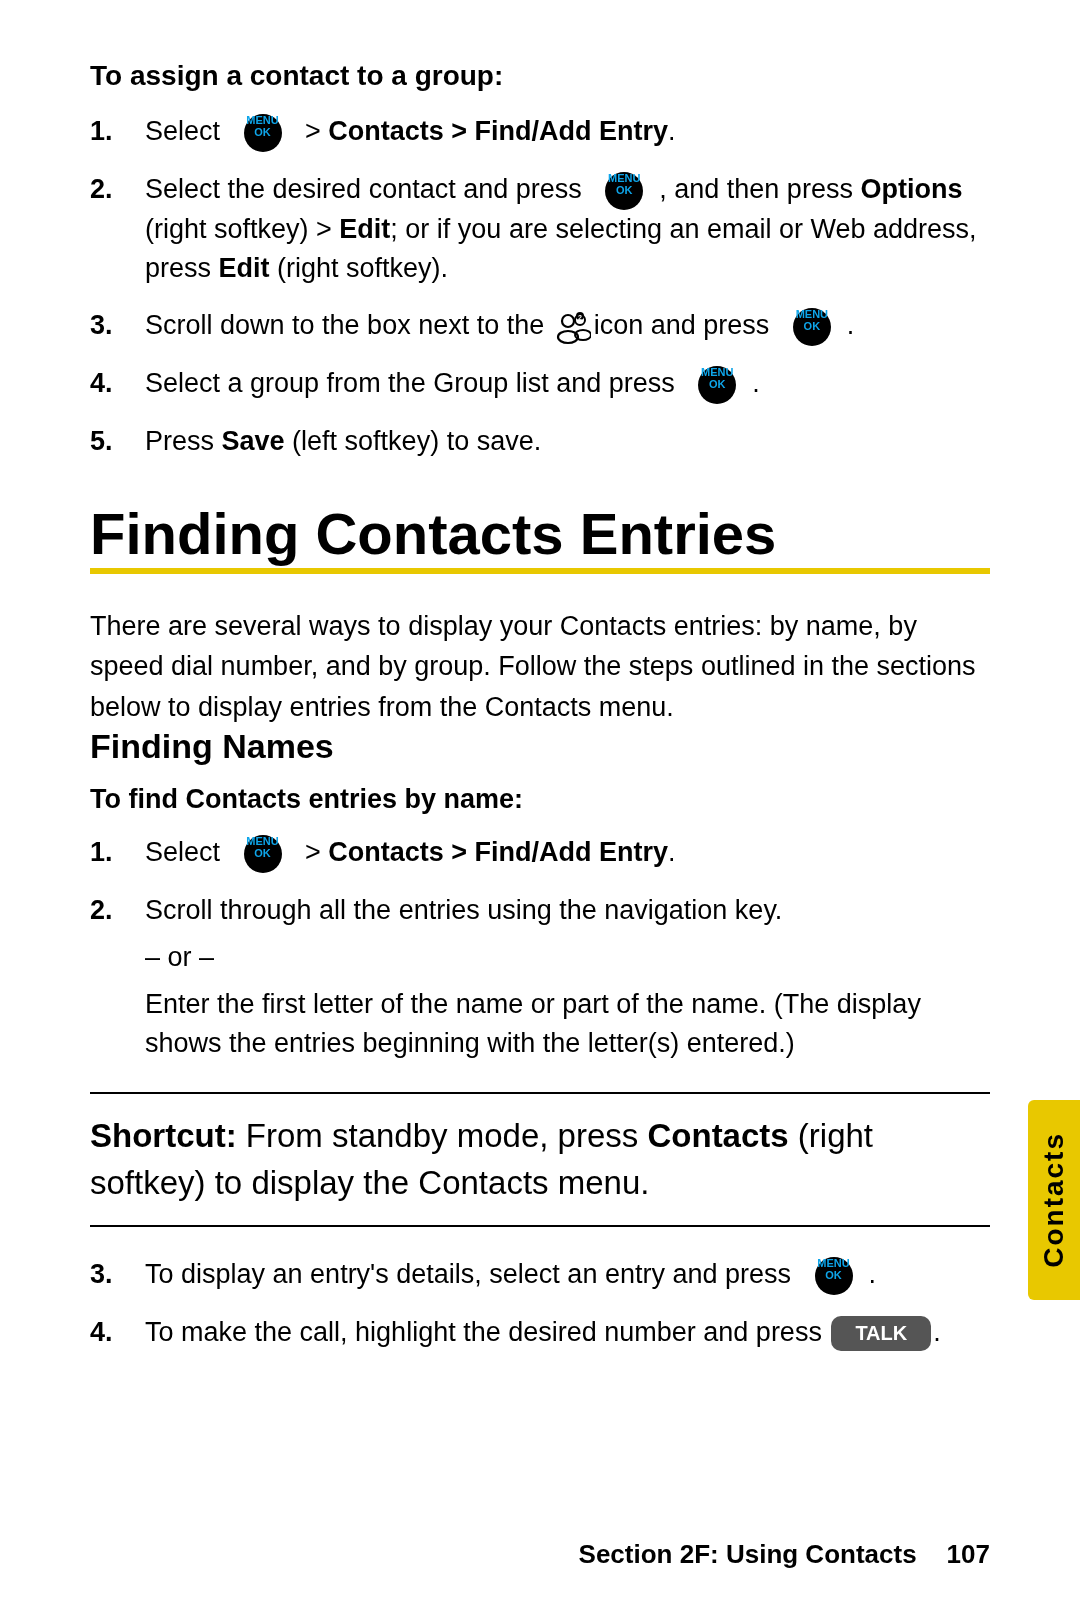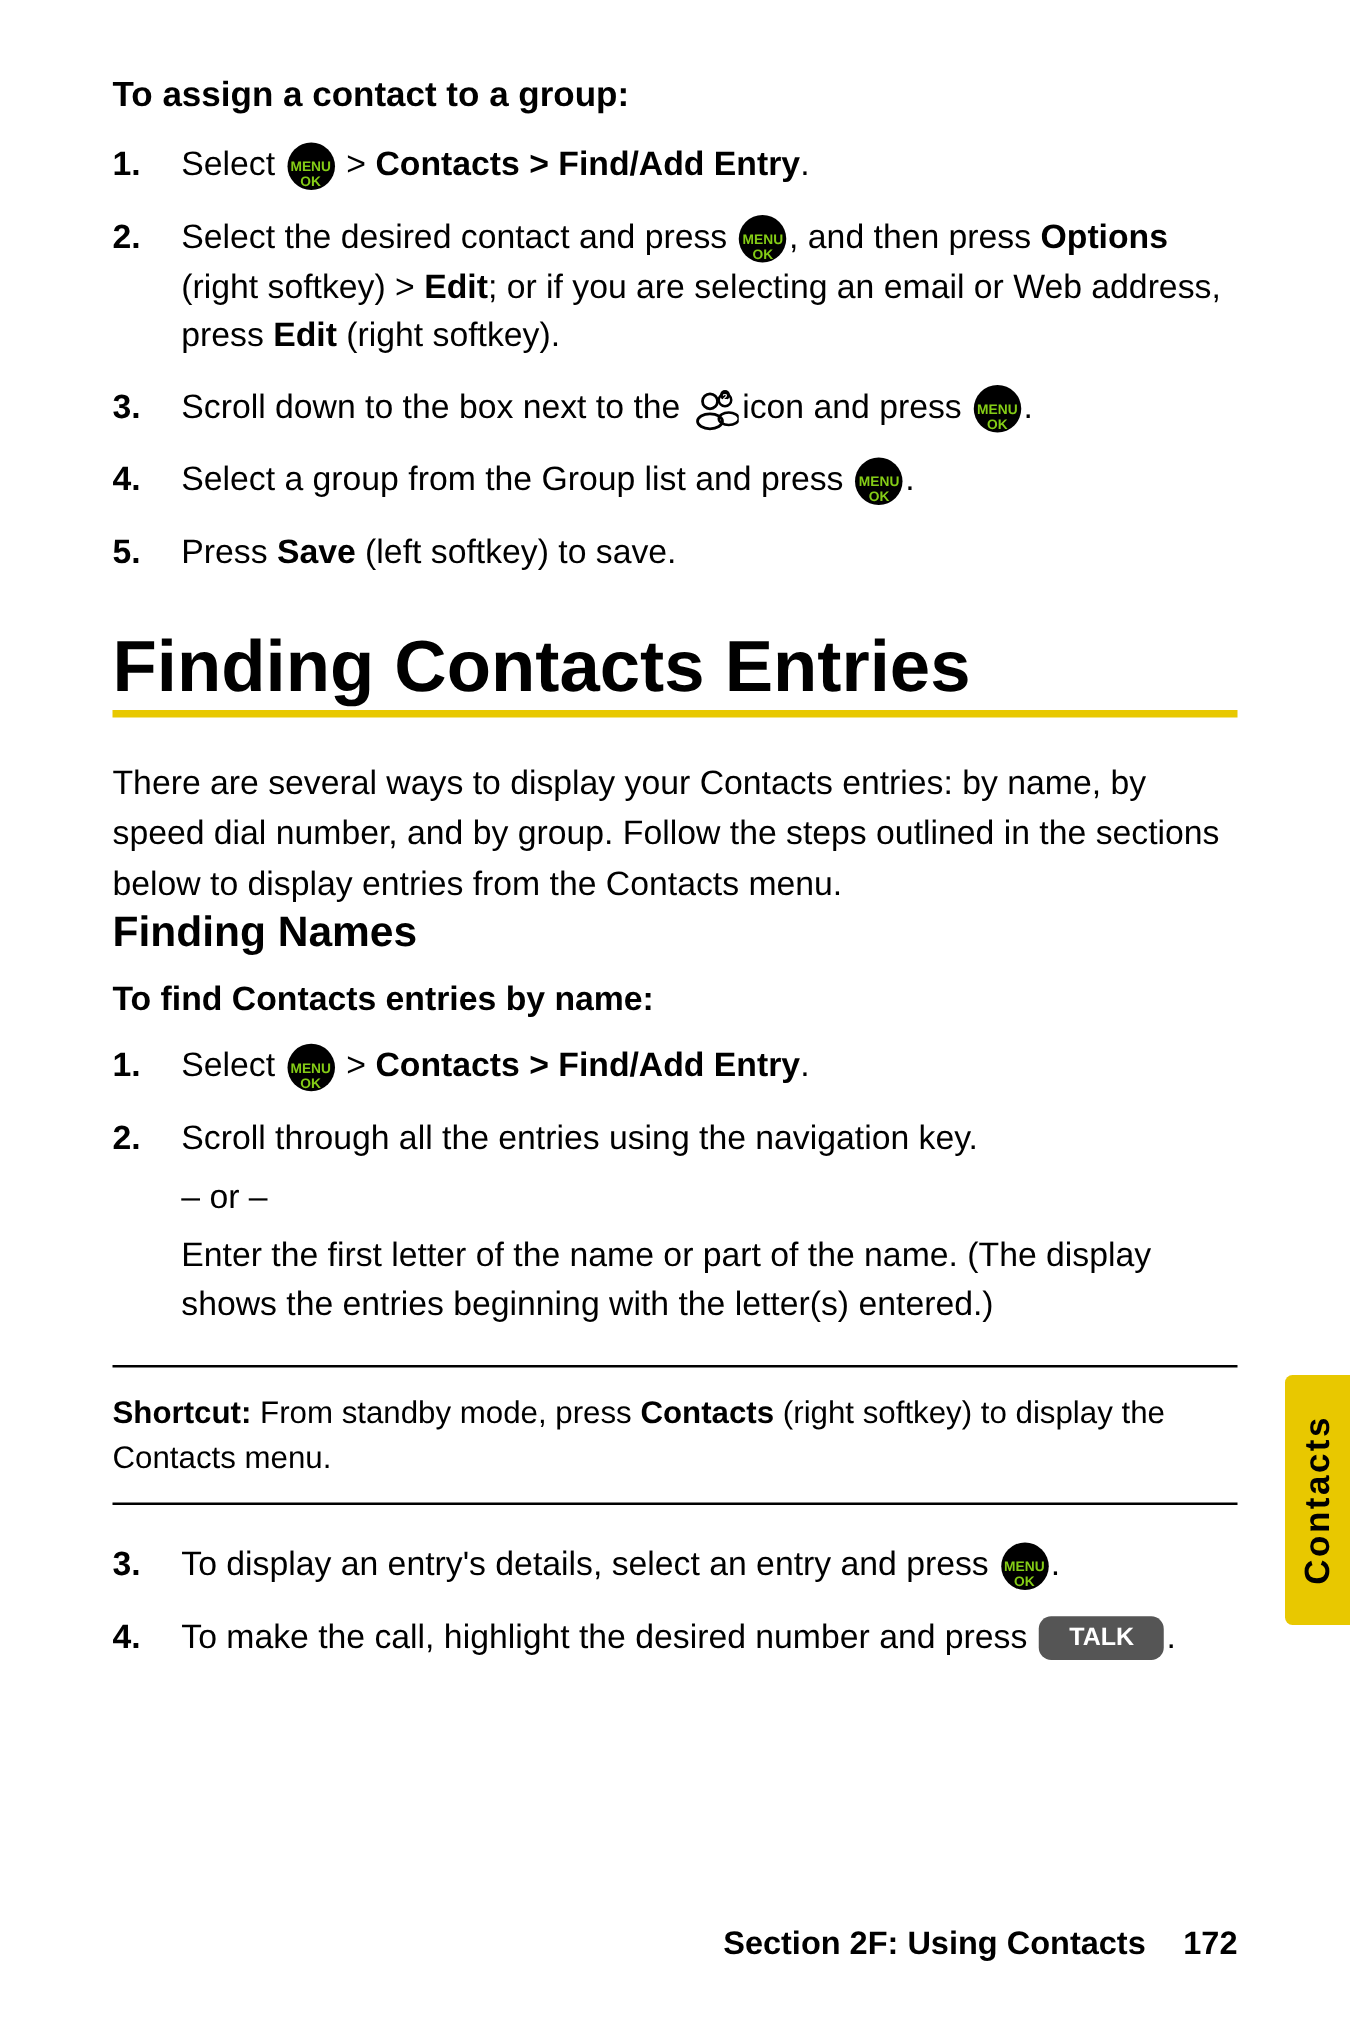--- a/index.html
+++ b/index.html
@@ -52,31 +52,31 @@
       flex-shrink: 0;
     }
 
     .step-text {
       flex: 1;
     }
 
     
     .menu-btn {
       display: inline-flex;
-      align-items: flex-end;
+      align-items: flex-start;
       justify-content: center;
       width: 38px;
       height: 38px;
       background: #000000;
       border-radius: 50%;
-      color: #84cc16;
+      color: #0ea5e9;
       font-size: 13px;
       font-weight: bold;
       vertical-align: middle;
-      margin: 0 2px;
+      margin: 0 16px;
       line-height: 1;
       flex-shrink: 0;
     }
 
     .menu-btn-text {
       font-size: 11px;
       font-weight: bold;
       line-height: 1.1;
       text-align: center;
     }
@@ -143,21 +143,21 @@
       font-weight: bold;
       margin-bottom: 18px;
     }
 
     
     .shortcut-box {
       border-top: 2px solid #000000;
       border-bottom: 2px solid #000000;
       padding: 18px 0;
       margin: 28px 0;
-      font-size: 25px;
+      font-size: 33px;
       line-height: 1.45;
     }
 
     
     .or-separator {
       margin: 10px 0 8px 55px;
       font-size: 27px;
     }
 
     
@@ -330,14 +330,14 @@
   </div>
 
 </div>
 
 <div class="sidebar-tab">
   <span class="sidebar-tab-text">Contacts</span>
 </div>
 
 <div class="page-footer">
   <span class="footer-section">Section 2F: Using Contacts</span>
-  <span class="footer-page">172</span>
+  <span class="footer-page">107</span>
 </div>
 
 </body></html>

